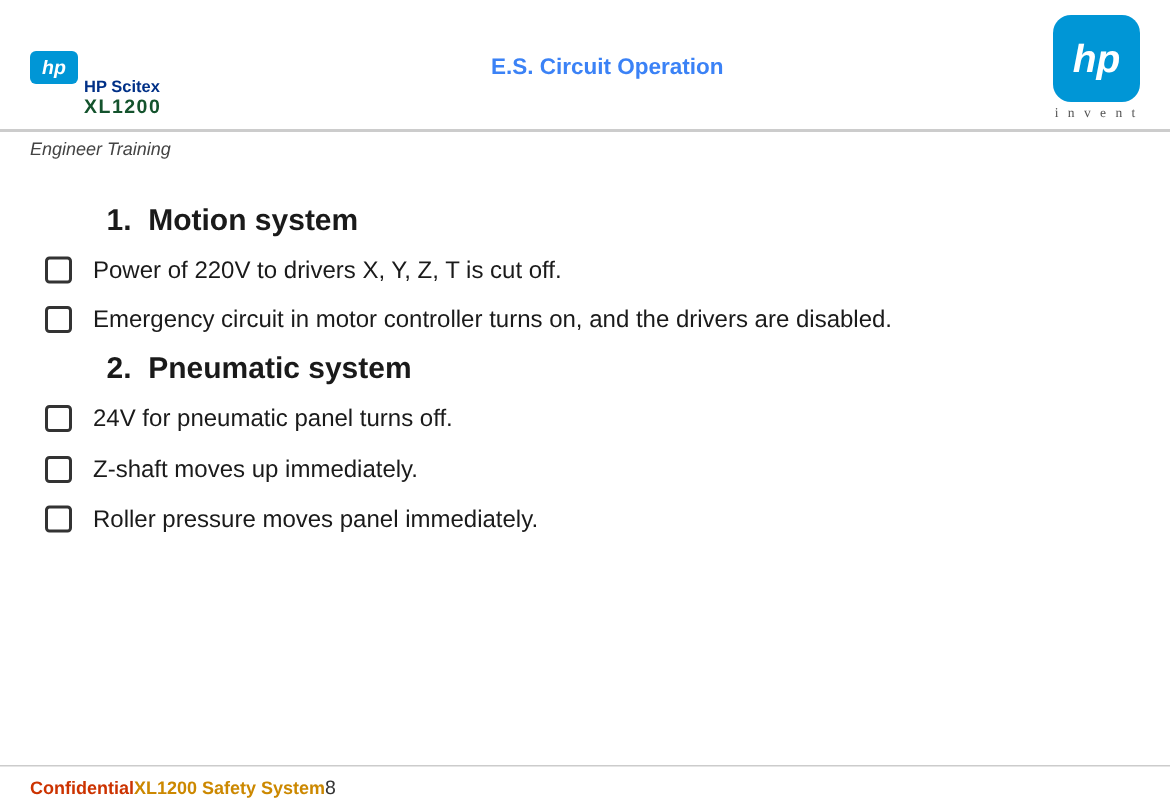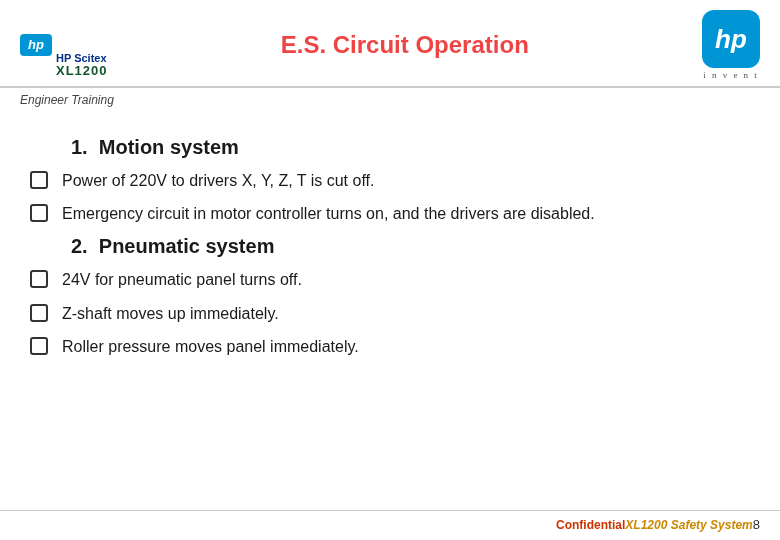--- a/index.html
+++ b/index.html
@@ -37,23 +37,23 @@
       flex-direction: column;
       justify-content: center;
     }
 
     .header-center {
       flex: 1;
       text-align: center;
     }
 
     .slide-title {
-      font-size: 24px;
-      font-weight: bold;
-      color: #ef4444;
+      font-size: 15px;
+      font-weight: bold;
+      color: #3b82f6;
     }
 
     .header-right {
       display: flex;
       flex-direction: column;
       align-items: center;
     }
 
     
     .hp-logo {
@@ -132,37 +132,36 @@
       flex-shrink: 0;
     }
 
     .bullet-text {
       flex: 1;
     }
 
     
     .footer {
       display: flex;
-      justify-content: flex-end;
+      justify-content: flex-start;
       align-items: center;
       padding: 6px 20px 8px 20px;
       border-top: 1px solid #cccccc;
     }
 
     .footer-confidential {
       font-size: 12px;
       color: #cc3300;
       font-weight: bold;
     }
 
     .footer-doc-title {
       font-size: 12px;
       color: #cc8800;
       font-weight: bold;
-      font-style: italic;
     }
 
     .footer-page {
       font-size: 13px;
       color: #333;
     }
 
     
     .hp-scitex-logo {
       display: flex;

